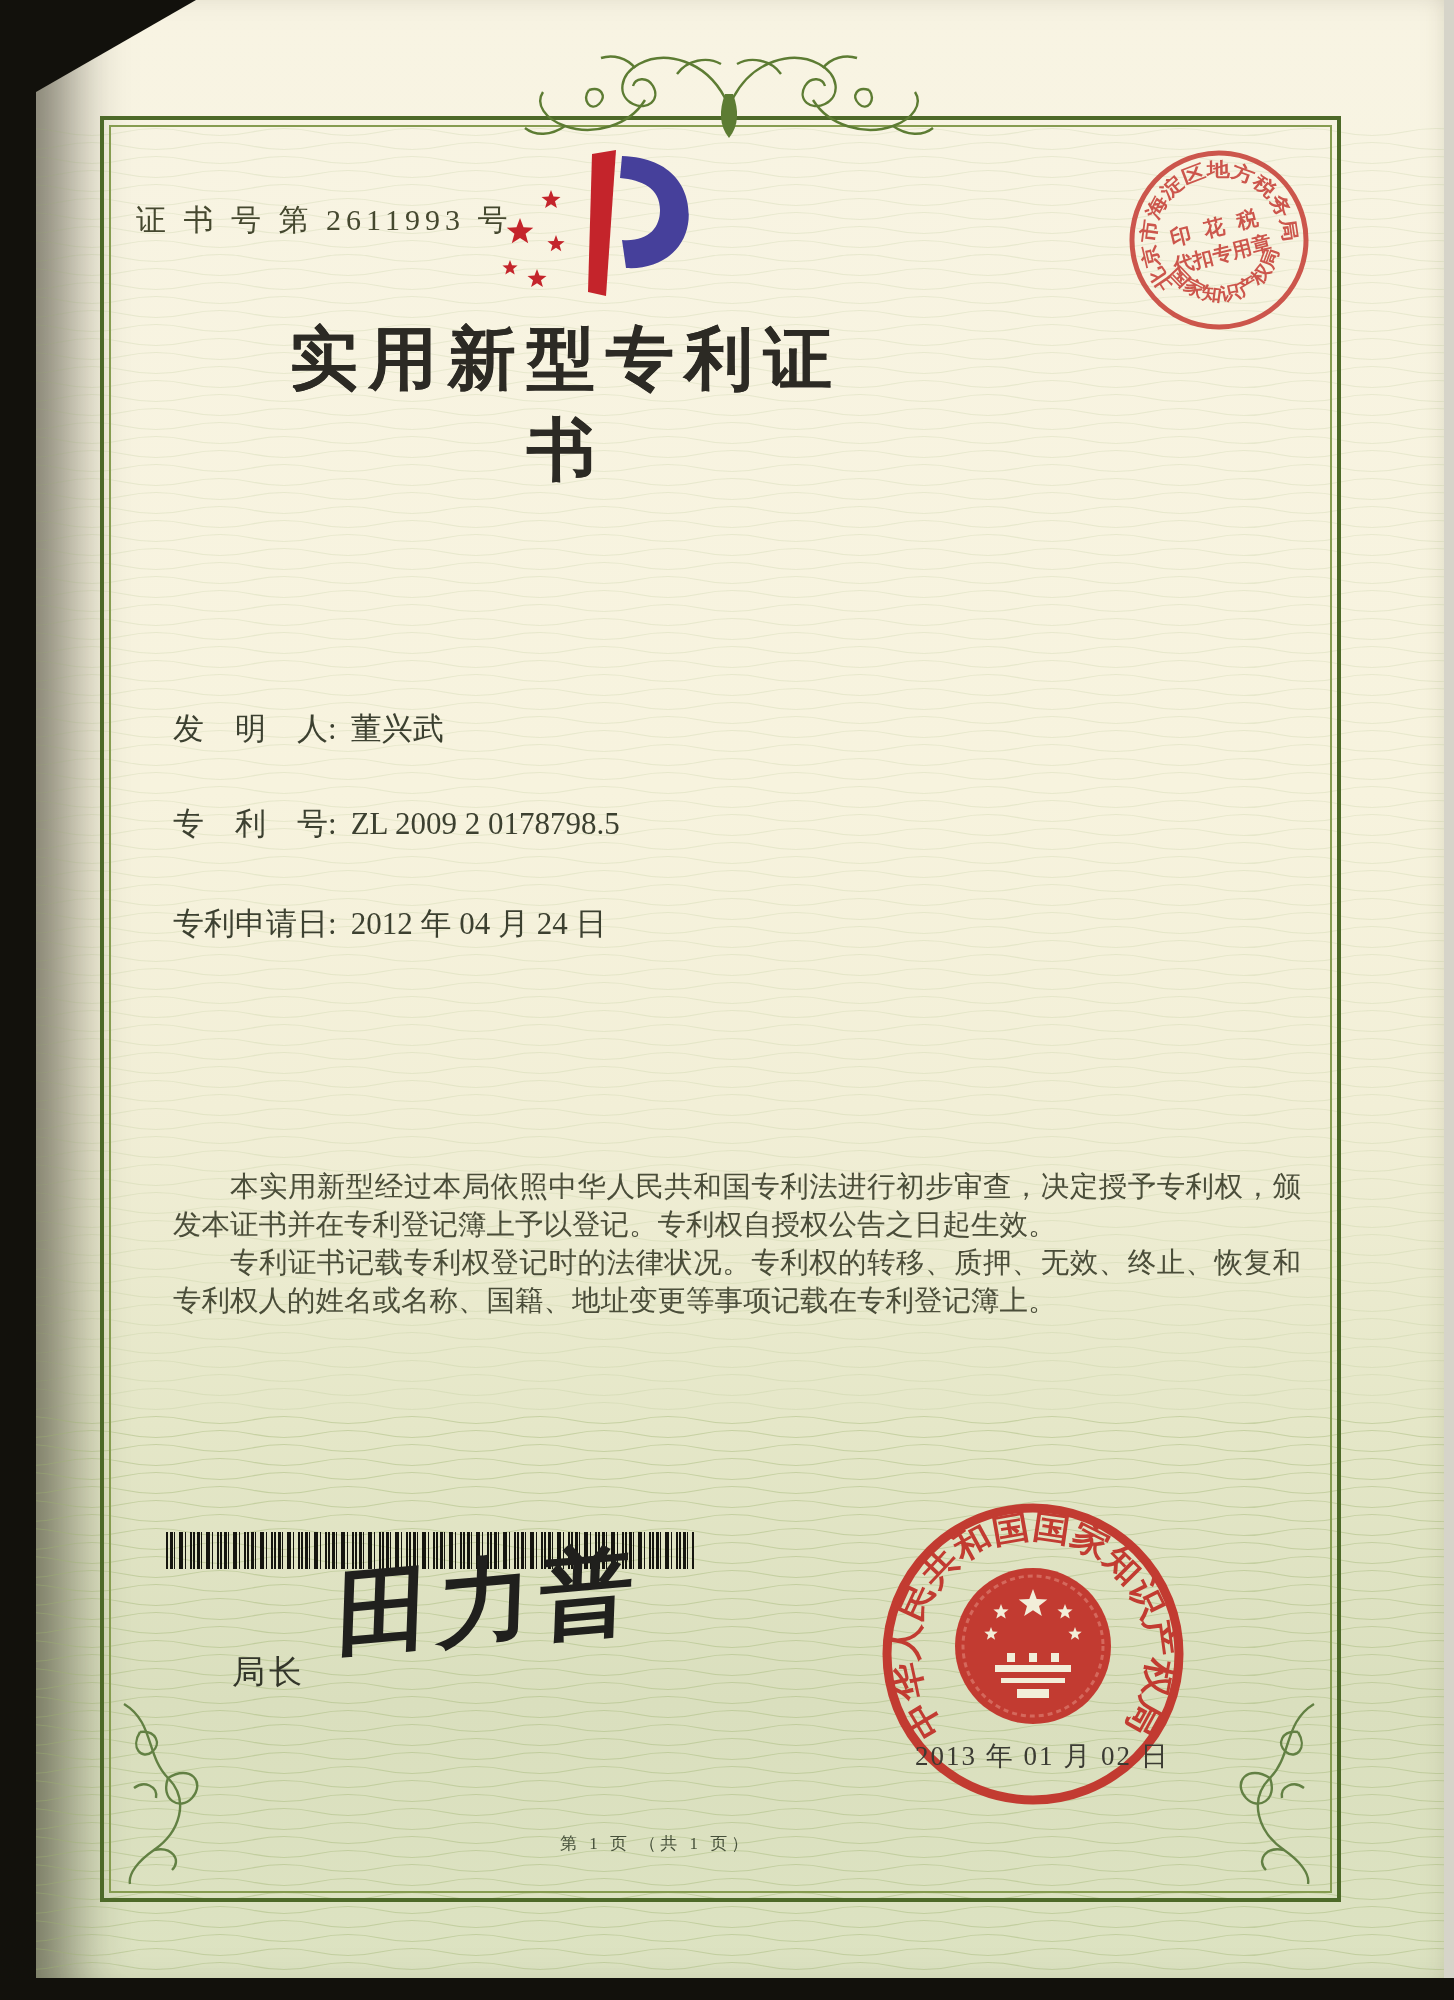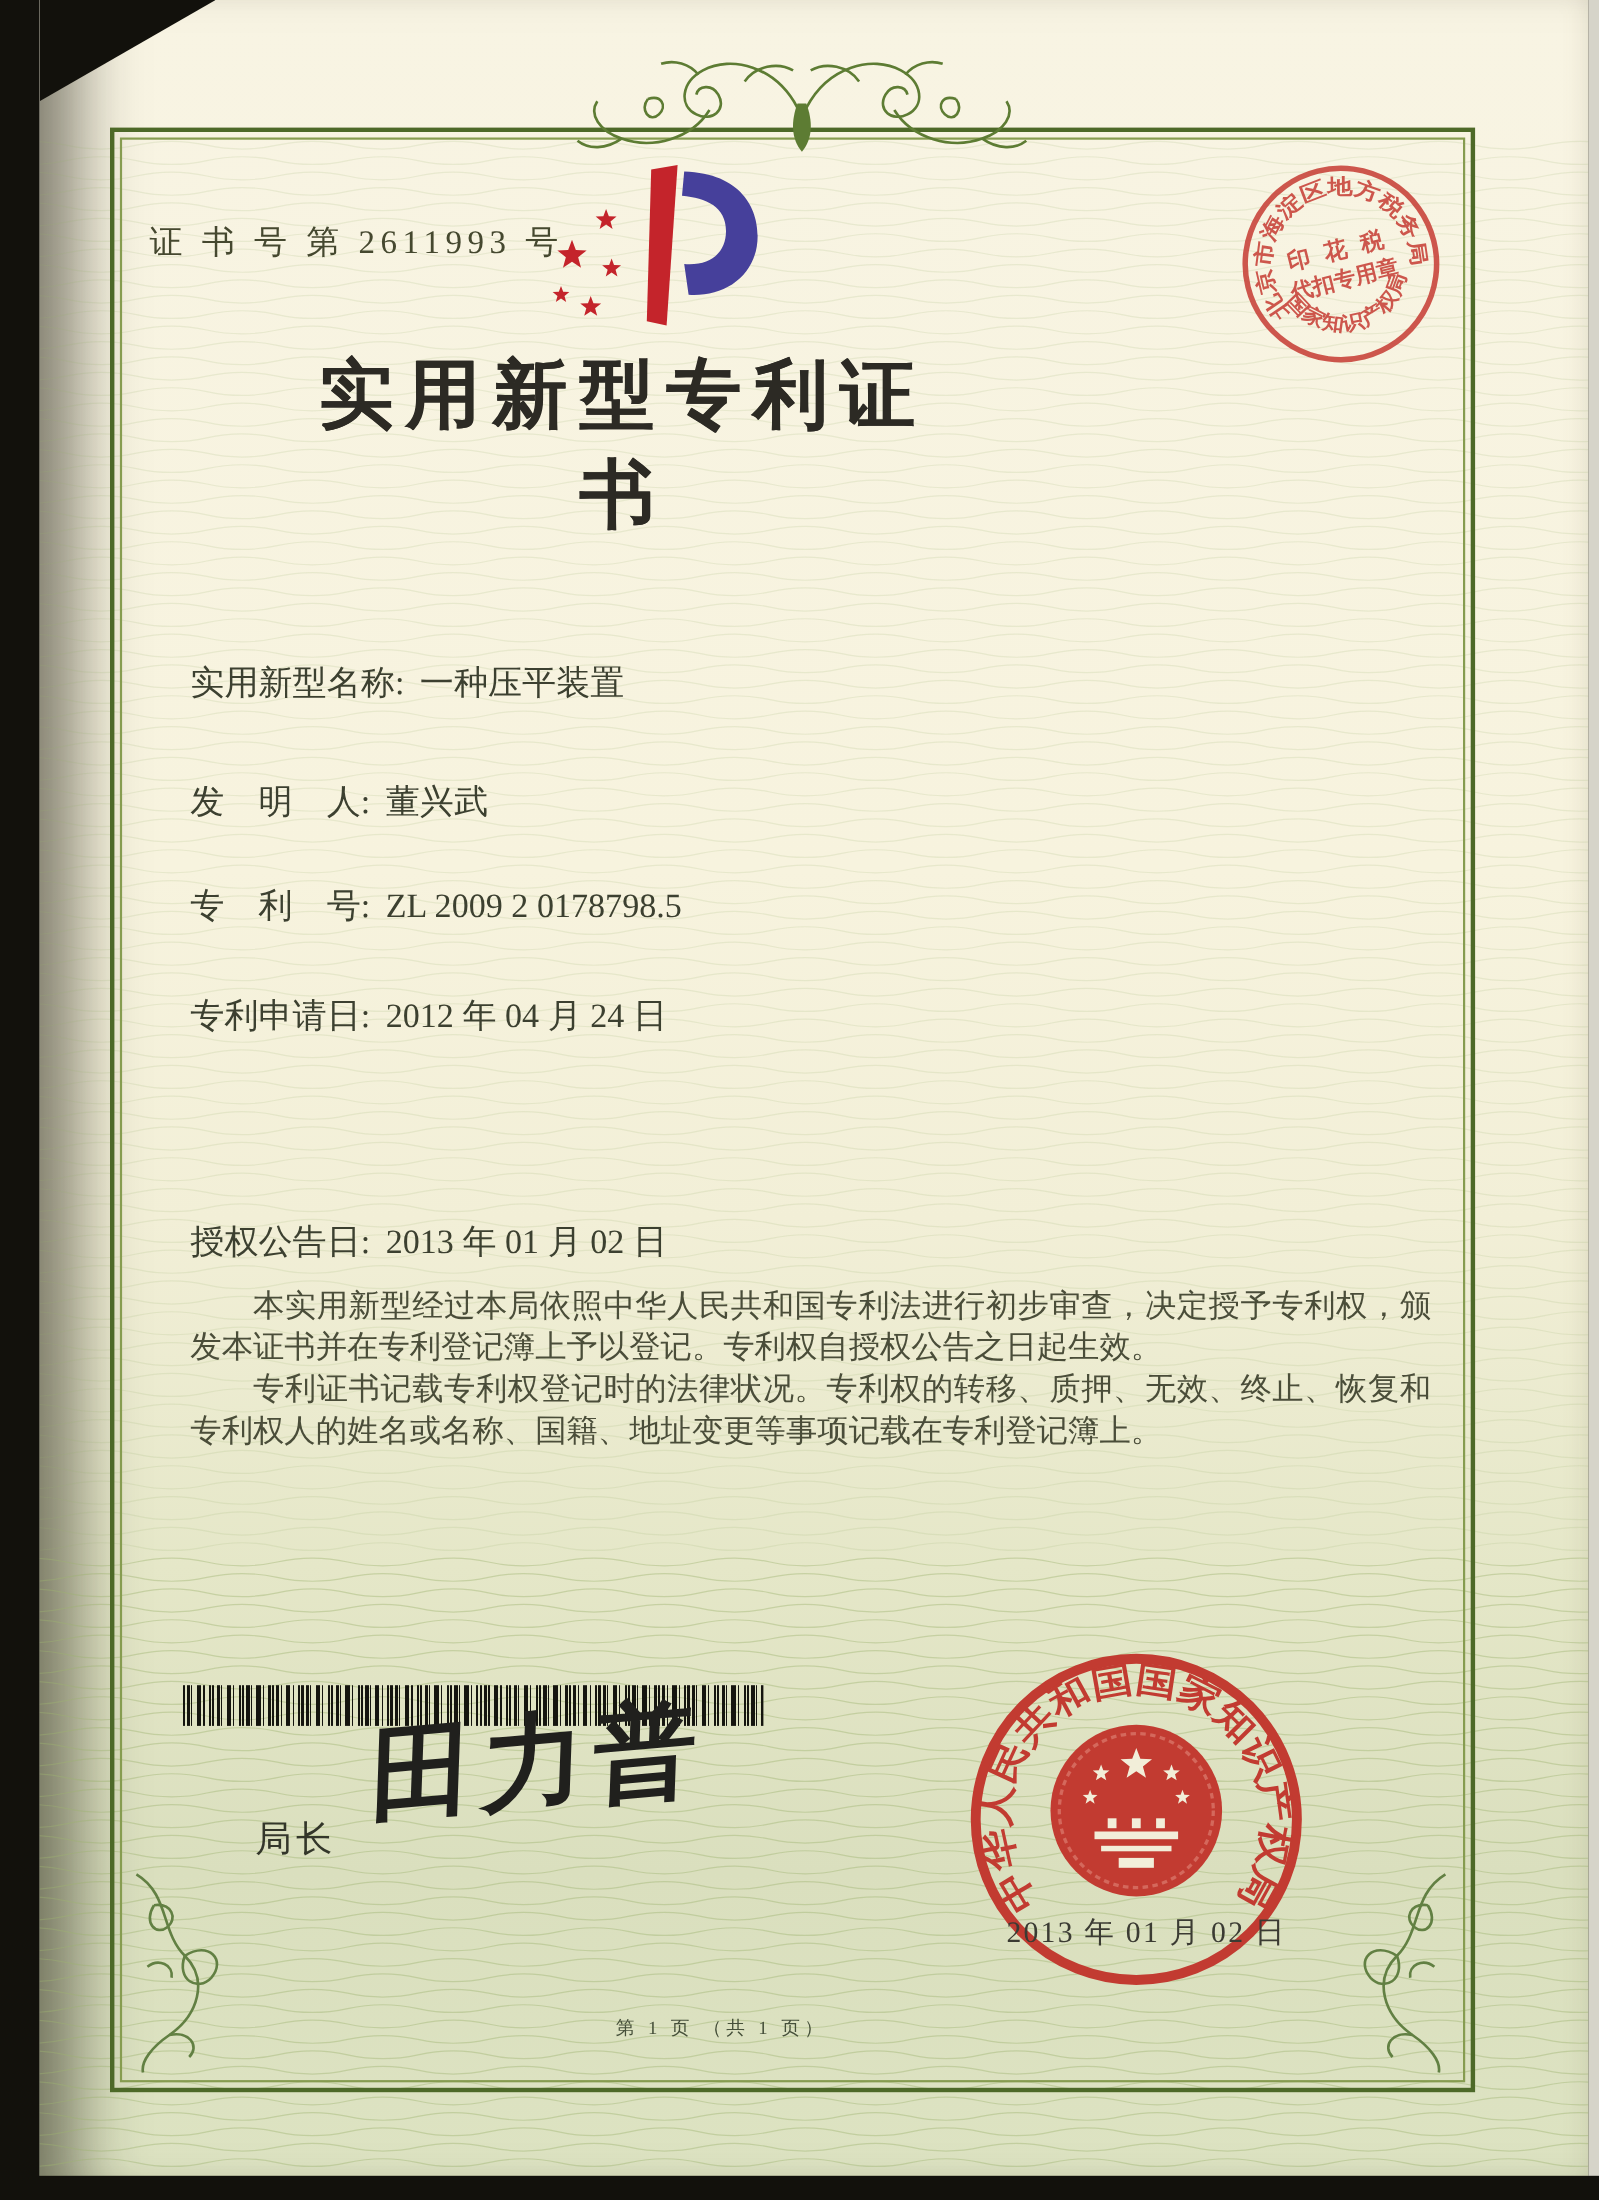--- a/index.html
+++ b/index.html
@@ -258,34 +258,28 @@
             <polygon points="80.0,87.0 82.2,92.9 88.6,93.2 83.6,97.2 85.3,103.3 80.0,99.8 74.7,103.3 76.4,97.2 71.4,93.2 77.8,92.9" fill="#c4242b"></polygon>
             <polygon points="34.0,112.0 36.0,117.3 41.6,117.5 37.2,121.0 38.7,126.5 34.0,123.4 29.3,126.5 30.8,121.0 26.4,117.5 32.0,117.3" fill="#c4242b"></polygon>
             <polygon points="61.0,121.0 63.5,127.6 70.5,127.9 65.0,132.3 66.9,139.1 61.0,135.2 55.1,139.1 57.0,132.3 51.5,127.9 58.5,127.6" fill="#c4242b"></polygon>
           </g>
         <polygon points="116,6 140,2 130,148 112,144" fill="#c4242b"></polygon>
         <path d="M146 8 C206 10 216 52 212 76 C207 106 180 122 150 120 L146 92 C172 94 184 80 184 62 C184 40 166 32 144 30 Z" fill="#46409b"></path>
       </svg>
 
       <div class="title">实用新型专利证书</div>
 
-      <div class="field f0">
-        <span class="flabel">实用新型名称:</span><span class="fvalue">一种压平装置</span>
-      </div>
       <div class="field f1">
         <span class="flabel">发　明　人:</span><span class="fvalue">董兴武</span>
       </div>
       <div class="field f2">
         <span class="flabel">专　利　号:</span><span class="fvalue">ZL 2009 2 0178798.5</span>
       </div>
       <div class="field f3">
         <span class="flabel">专利申请日:</span><span class="fvalue">2012 年 04 月 24 日</span>
-      </div>
-      <div class="field f5">
-        <span class="flabel">授权公告日:</span><span class="fvalue">2013 年 01 月 02 日</span>
       </div>
 
       <div class="body-text">
         <p>本实用新型经过本局依照中华人民共和国专利法进行初步审查，决定授予专利权，颁发本证书并在专利登记簿上予以登记。专利权自授权公告之日起生效。</p>
         <p>专利证书记载专利权登记时的法律状况。专利权的转移、质押、无效、终止、恢复和专利权人的姓名或名称、国籍、地址变更等事项记载在专利登记簿上。</p>
       </div>
 
       <div class="barcode"></div>
 
       <div class="signer-label">局长</div>

